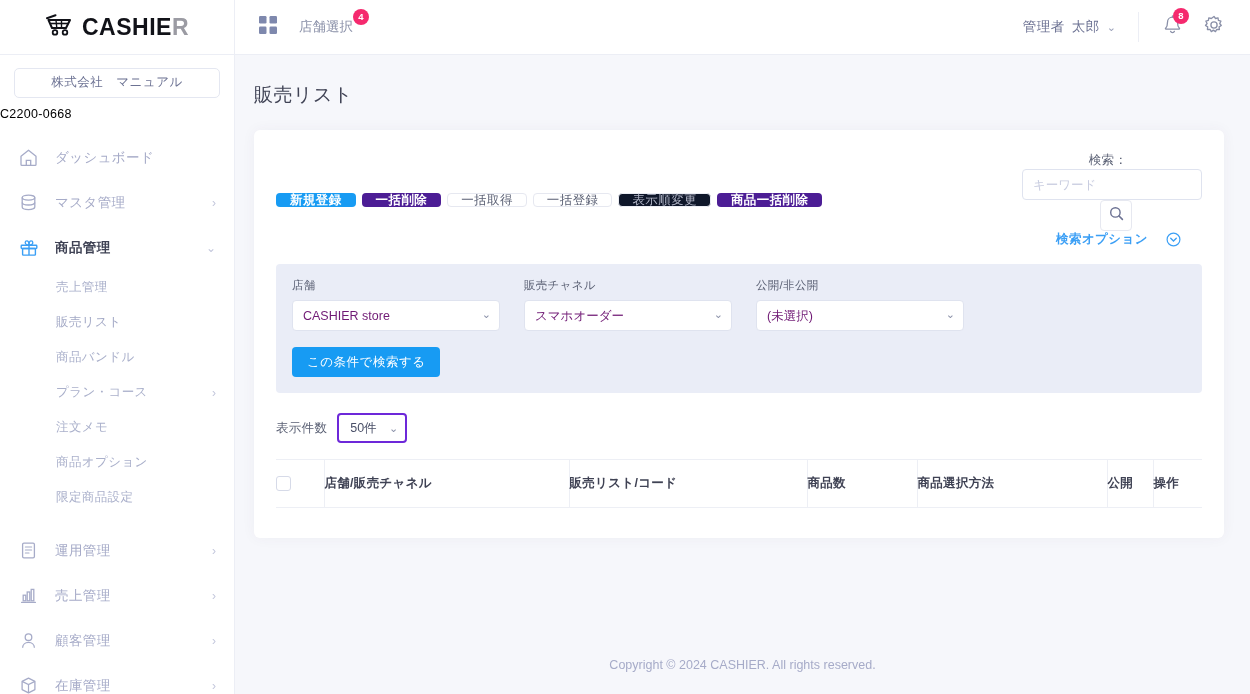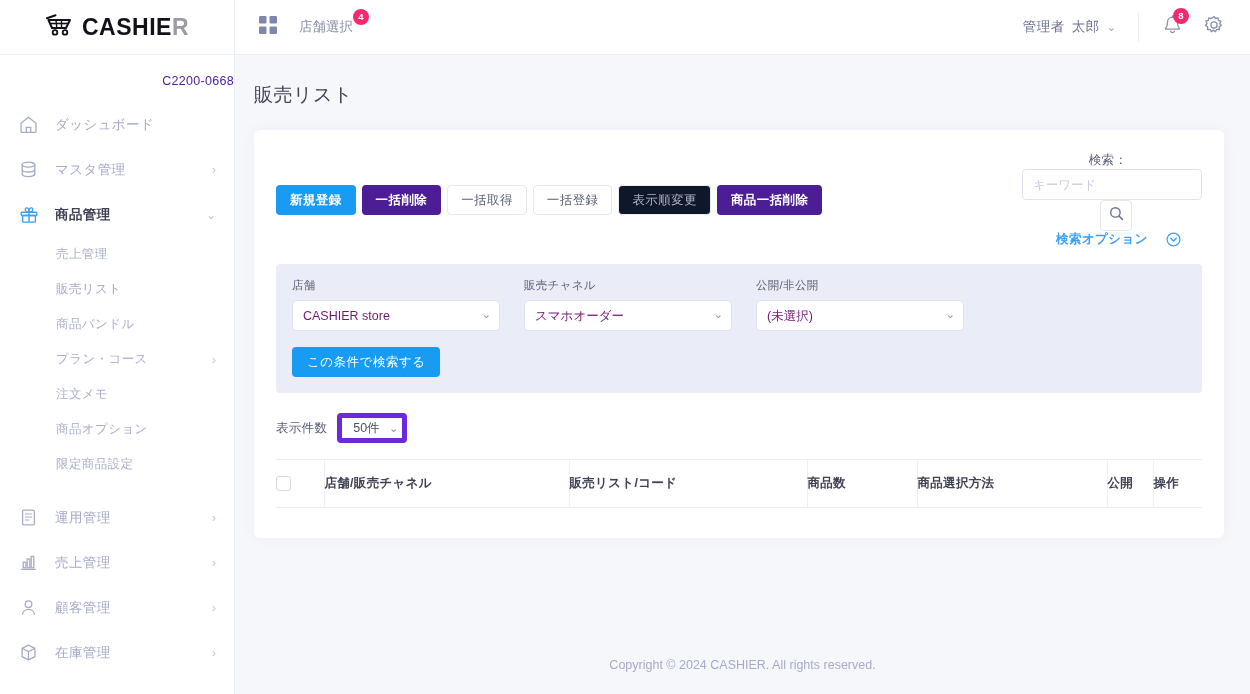--- a/index.html
+++ b/index.html
@@ -81,22 +81,22 @@
   .company-pill {
     margin: 3px 14px 0 14px;
     border: 1px solid #e4e7f1;
     border-radius: 5px;
     text-align: center;
     font-size: 12.5px; color: #6c7293;
     padding: 5px 4px 6px;
     letter-spacing: .5px;
   }
   .company-code {
-    text-align: right; font-size: 12.5px;
-    color: #4c1d95; margin-top: 9px; letter-spacing: .3px;
+    text-align: left; font-size: 12.5px;
+    color: #000000; margin-top: 9px; letter-spacing: .3px;
   }
   .nav { margin-top: 14px; }
   .nav-item {
     display: flex; align-items: center;
     height: 45px; padding: 0 18px 0 19px;
     cursor: pointer;
   }
   .nav-icon {
     width: 26px; flex: 0 0 26px; display: flex;
     align-items: center; justify-content: flex-start;
@@ -133,21 +133,21 @@
     margin: 22px 26px 0 19px;
     background: #fff;
     border-radius: 6px;
     box-shadow: 0 0 14px rgba(82,63,105,.05);
     padding: 22px 22px 30px 22px;
   }
 
   
   .toolbar { display: flex; align-items: center; }
   .btn {
-    height: 30px; border-radius: 4px; font-size: 12.5px;
+    height: 14px; border-radius: 4px; font-size: 12.5px;
     padding: 4px 13px; display: inline-flex; align-items: center;
     justify-content: center; cursor: pointer; border: 1px solid transparent;
     letter-spacing: .4px; white-space: nowrap; font-weight: bold;
   }
   .btn + .btn { margin-left: 6px; }
   .btn-primary { background: #179bf3; color: #fff; }
   .btn-danger { background: #4c1d95; color: #fff; }
   .btn-light { background: #fff; color: #5a6074; border-color: #e6e8f0; font-weight: normal; }
   .btn-muted { background: #0f172a; color: #b2b6c7; border-color: #eceef5; font-weight: normal; }
 
@@ -203,21 +203,21 @@
     border-radius: 4px; font-size: 12.5px; padding: 0 15px; cursor: pointer;
     font-family: "Liberation Sans", sans-serif; letter-spacing: .5px;
   }
 
   
   .count-row { display: flex; align-items: center; margin-top: 20px; }
   .count-label { font-size: 12.5px; color: #5a6074; margin-right: 10px; letter-spacing: .3px; }
   .count-select-wrap { position: relative; width: 70px; }
   select.count-select {
     -webkit-appearance: none; appearance: none;
-    width: 100%; height: 30px; border: 5px solid #6d28d9; border-radius: 4px;
+    width: 100%; height: 30px; border: 2px solid #6d28d9; border-radius: 4px;
     background: #fff; padding: 0 22px 0 11px; font-size: 12.5px;
     color: #4a5068; outline: none; cursor: pointer;
     font-family: "Liberation Sans", sans-serif;
   }
 
   
   table.list { width: 100%; border-collapse: collapse; margin-top: 16px; }
   table.list thead th {
     font-size: 12.5px; color: #3f4254; font-weight: bold;
     text-align: left; padding: 15px 0 15px 0;
@@ -301,20 +301,21 @@
           <path d="M10 1.4l1.5 2.1 2.5-.7.4 2.6 2.5.8-1.2 2.3 1.6 2-2.2 1.4.3 2.6-2.6-.2-1.3 2.3-2.1-1.5-2.1 1.5-1.3-2.3-2.6.2.3-2.6L1.5 10.5l1.6-2L1.9 6.2l2.5-.8.4-2.6 2.5.7z" fill="none" stroke="#8a90a8" stroke-width="1.3" stroke-linejoin="round"></path>
         </svg>
       </span>
     </span>
   </div>
 </div>
 
 <div class="shell">
 
   <div class="sidebar">
+    <div class="company-pill">株式会社　マニュアル</div>
     <div class="company-code">C2200-0668</div>
 
     <div class="nav">
 
       <div class="nav-item">
         <span class="nav-icon">
           <svg width="19" height="19" viewBox="0 0 19 19">
             <path d="M2 8.2L9.5 2.2 17 8.2v8.3a.9.9 0 0 1-.9.9H2.9a.9.9 0 0 1-.9-.9z" fill="none" stroke="#a6abc8" stroke-width="1.3" stroke-linejoin="round"></path>
             <path d="M7.3 17.4v-5.1h4.4v5.1" fill="none" stroke="#a6abc8" stroke-width="1.3"></path>
           </svg>

